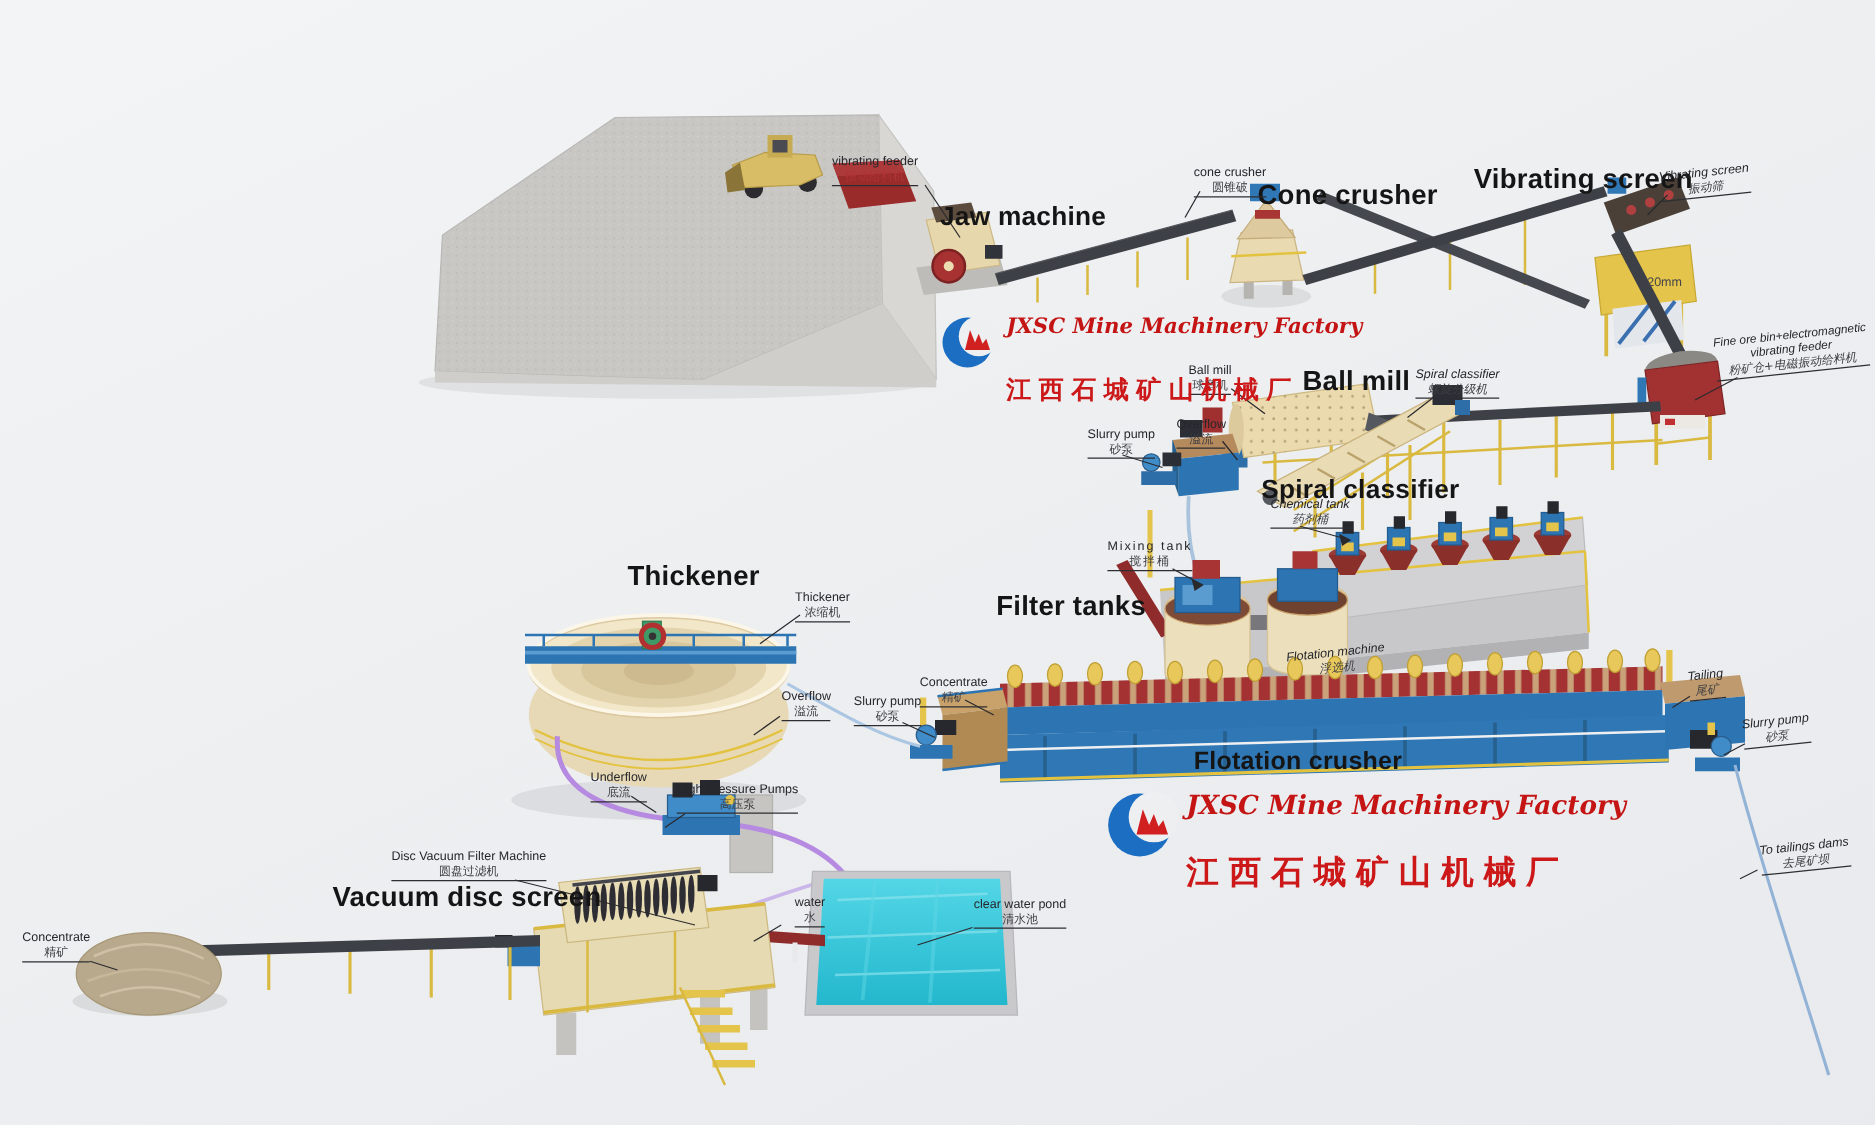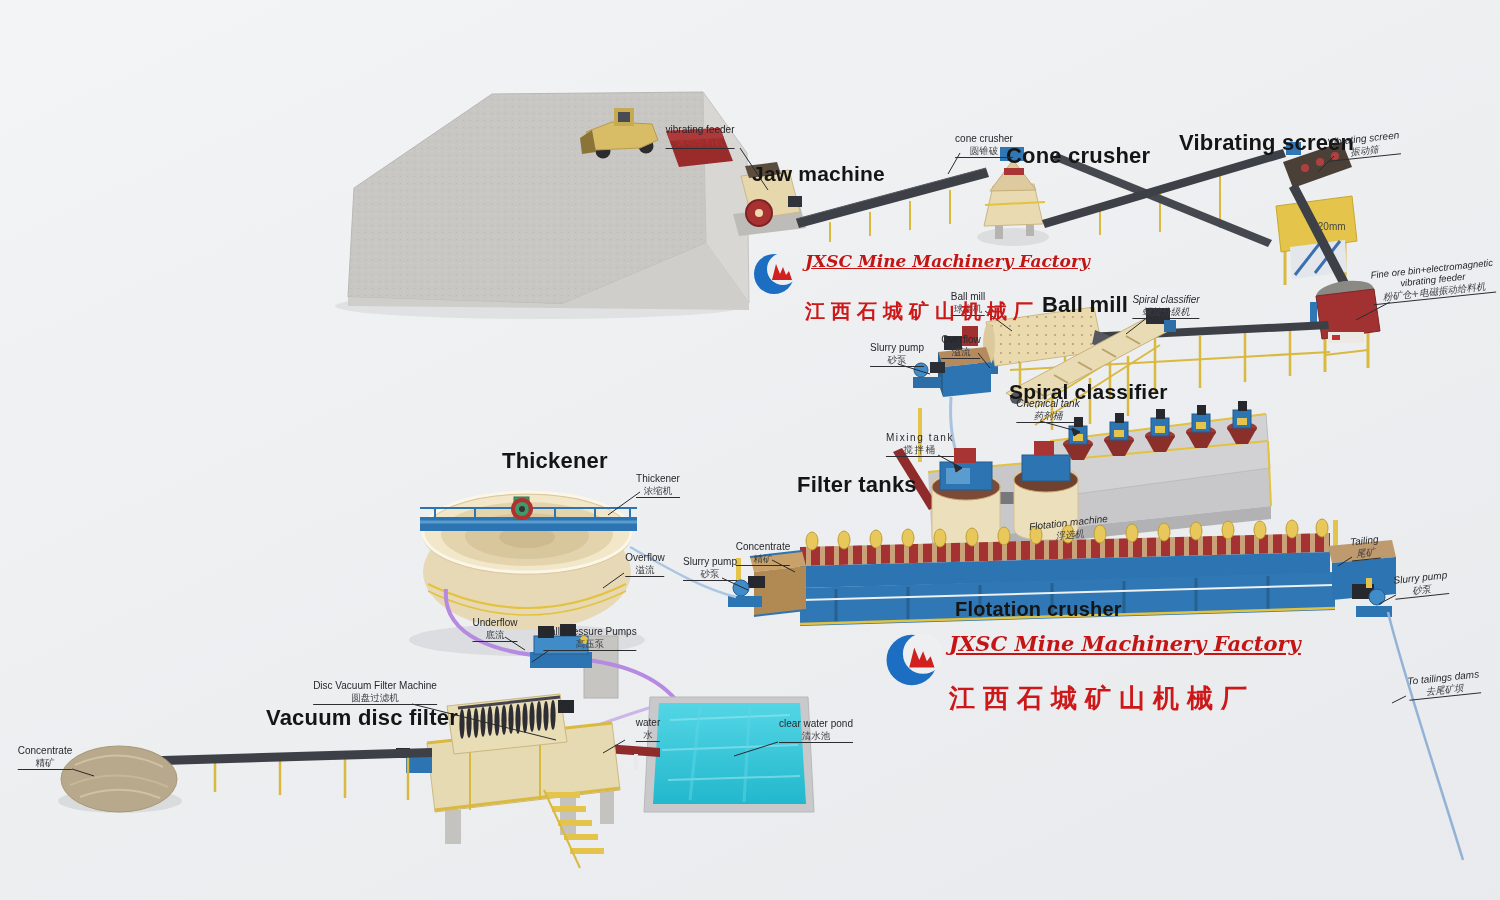--- a/index.html
+++ b/index.html
@@ -15,21 +15,21 @@
   .co .zh{display:block;font-size:9.5px;color:#3d3d42;font-family:"DejaVu Sans",sans-serif;}
   .co.u{border-bottom:1px solid #2e2e32;padding-bottom:1px;}
   .co.it{font-style:italic;}
   .co.sp{letter-spacing:1.6px;}
   .co.red .zh{color:#b03434;}
   .co.tilt{transform:translateX(-50%) rotate(-6deg);}
   .co.small{font-size:9.5px;}
   .tag20{position:absolute;transform:translateX(-50%);font-size:10px;color:#46464a;}
   .brand{position:absolute;display:flex;align-items:flex-start;gap:7px;}
   .brand .txt{display:flex;flex-direction:column;line-height:1.1;}
-  .brand .en{font-family:"DejaVu Serif",serif;font-style:italic;font-weight:700;color:#c41414;text-decoration:underline;}
+  .brand .en{font-family:"DejaVu Serif",serif;font-style:italic;font-weight:700;color:#c41414;}
   .brand .zh{font-family:"DejaVu Sans",sans-serif;font-weight:700;color:#cc1818;margin-top:29px;}
   .brand.top .en{font-size:17px;} .brand.top .zh{font-size:20px;letter-spacing:6px;}
   .brand.bot .en{font-size:21px;} .brand.bot .zh{font-size:26px;letter-spacing:8px;}
 </style>
 </head>
 <body>
 
 <div class="stage">
 
 <svg class="art" width="1500" height="900" viewBox="0 0 1500 900">
@@ -444,21 +444,21 @@
 </svg>
 
 <div class="big sz21" style="left:752px;top:162px">Jaw machine</div>
 <div class="big" style="left:1006px;top:143px">Cone crusher</div>
 <div class="big" style="left:1179px;top:130px">Vibrating screen</div>
 <div class="big" style="left:1042px;top:292px">Ball mill</div>
 <div class="big sz21" style="left:1009px;top:380px">Spiral classifier</div>
 <div class="big" style="left:797px;top:472px">Filter tanks</div>
 <div class="big" style="left:502px;top:448px">Thickener</div>
 <div class="big sz20" style="left:955px;top:598px">Flotation crusher</div>
-<div class="big" style="left:266px;top:705px">Vacuum disc filter</div>
+<div class="big" style="left:266px;top:705px">Vacuum disc screen</div>
 
 <div class="co u red" style="left:700px;top:124px">
   <span>vibrating feeder</span>
   <span class="zh">振动给料机</span>
 </div>
 <div class="co u" style="left:984px;top:133px">
   <span>cone crusher</span>
   <span class="zh">圆锥破</span>
 </div>
 <div class="co u it tilt" style="left:1364px;top:133px">
@@ -521,21 +521,21 @@
 </div>
 <div class="co u it tilt" style="left:1421px;top:572px">
   <span>Slurry pump</span>
   <span class="zh">砂泵</span>
 </div>
 <div class="co u" style="left:495px;top:617px">
   <span>Underflow</span>
   <span class="zh">底流</span>
 </div>
 <div class="co u" style="left:590px;top:626px">
-  <span>Ball Pressure Pumps</span>
+  <span>High Pressure Pumps</span>
   <span class="zh">高压泵</span>
 </div>
 <div class="co u" style="left:375px;top:680px">
   <span>Disc Vacuum Filter Machine</span>
   <span class="zh">圆盘过滤机</span>
 </div>
 <div class="co u" style="left:648px;top:717px">
   <span>water</span>
   <span class="zh">水</span>
 </div>

